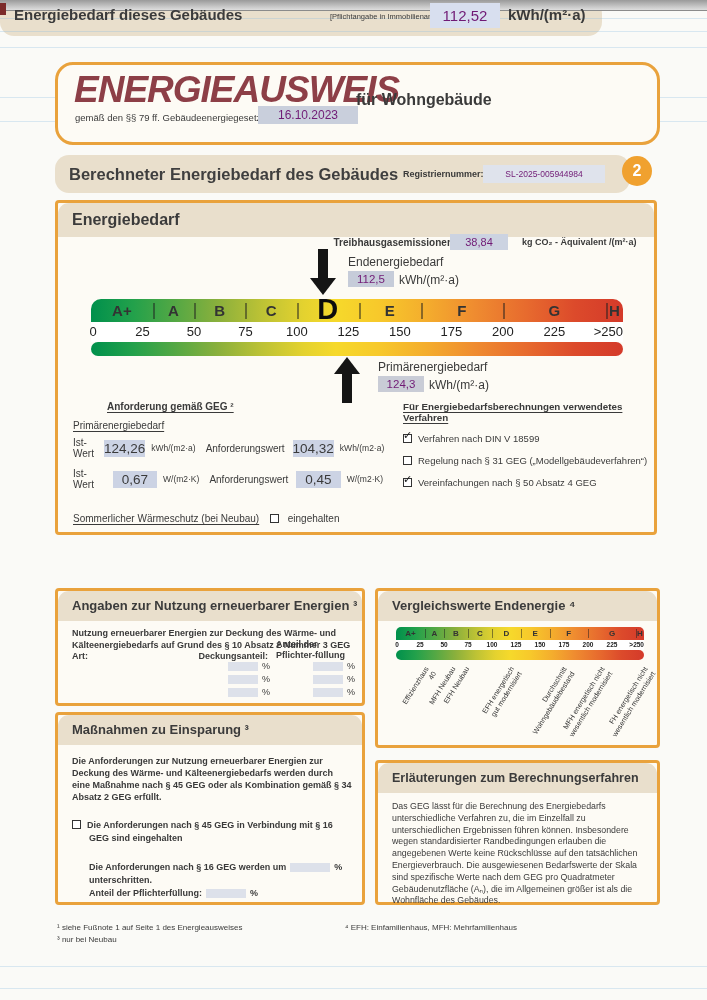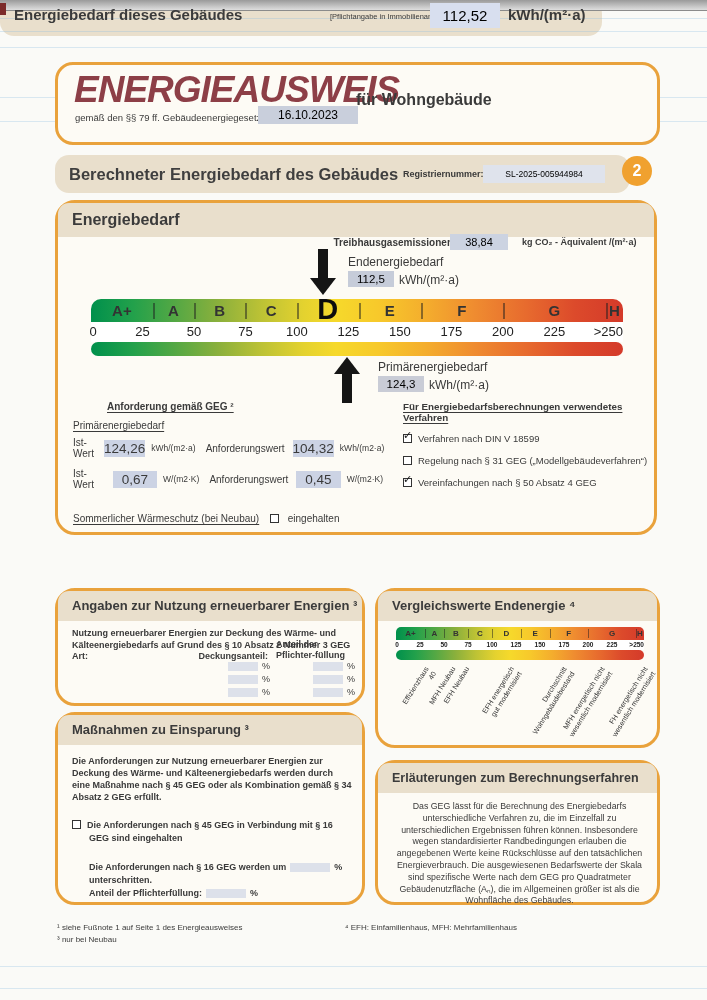--- a/index.html
+++ b/index.html
@@ -4,23 +4,23 @@
 <style>
   * { margin:0; padding:0; box-sizing:border-box; }
   html,body { width:707px; height:1000px; }
   body { font-family:"Liberation Sans", sans-serif; background:#fafaf7; position:relative; overflow:hidden; color:#3a3a3a; }
 
   
   .scan-top { position:absolute; left:0; top:0; width:707px; height:11px; background:linear-gradient(#9a9a9a,#dedede); border-bottom:1px solid #8b8b8b; }
   .scan-speck { position:absolute; left:0; top:3px; width:6px; height:12px; background:#7c2b2b; }
   .scanline { position:absolute; left:0; width:707px; height:1px; background:rgba(140,190,225,.30); }
 
-  .obox { position:absolute; border:3px solid #e9a23c; border-radius:20px; background:#fdfbf5; }
+  .obox { position:absolute; border:3px solid #e9a23c; border-radius:4px; background:#fdfbf5; }
   .band-header { position:absolute; left:0; top:0; right:0; height:30px; background:#e9dfcc; border-radius:11px 11px 0 0; line-height:30px; padding-left:14px; font-weight:bold; font-size:13px; color:#3b3b3b; }
-  .vbox { position:absolute; background:#ccd3e1; text-align:center; color:#000000; }
+  .vbox { position:absolute; background:#ccd3e1; text-align:center; color:#701a75; }
   .fbox { display:inline-block; width:40px; height:9px; background:#dde1ea; vertical-align:middle; margin:0 4px; }
 
   
   #hdr-box { left:55px; top:62px; width:605px; height:83px; border-radius:18px; }
   #hdr-title { position:absolute; left:16px; top:4px; font-size:37px; font-weight:bold; font-style:italic; color:#8d3f47; letter-spacing:-1px; }
   #hdr-sub { position:absolute; left:298px; top:26px; font-size:16px; font-weight:bold; color:#3a3a3a; }
   #hdr-law { position:absolute; left:17px; top:47px; font-size:9.5px; }
   #hdr-date { left:200px; top:41px; width:100px; height:18px; font-size:12px; line-height:18px; background:#c9cfdc; }
 
   
@@ -116,21 +116,21 @@
   #smallScale .sc-letters span { font-size:8px; line-height:13px; }
   #smallScale .sc-letters i { width:1px; height:9px; top:2px; }
   #smallScale .sc-ticks { height:10px; }
   #smallScale .sc-ticks span { font-size:6.5px; font-weight:bold; top:1px; }
   #smallScale .sc-bottom { height:10px; border-radius:5px; }
   #vlabels { position:absolute; left:0; top:70px; width:279px; height:88px; }
   .vlabel { position:absolute; top:4px; transform:rotate(-58deg); transform-origin:100% 0; font-size:7.2px; line-height:1.25; white-space:pre-line; text-align:right; color:#333; }
 
   #erl-box { left:375px; top:760px; width:285px; height:145px; }
   #erl-box .band-header { font-size:12.5px; }
-  #erl-body { position:absolute; left:14px; right:10px; top:38px; font-size:8.8px; line-height:11.8px;text-align:center; }
+  #erl-body { position:absolute; left:14px; right:10px; top:38px; font-size:8.8px; line-height:11.8px; }
 
   
   .foot { position:absolute; font-size:8px; line-height:12px; color:#3a3a3a; }
   #foot-l { left:57px; top:922px; width:285px; }
   #foot-r { left:345px; top:922px; width:320px; }
 </style>
 </head>
 <body>
 
 <div class="scan-top"></div>

